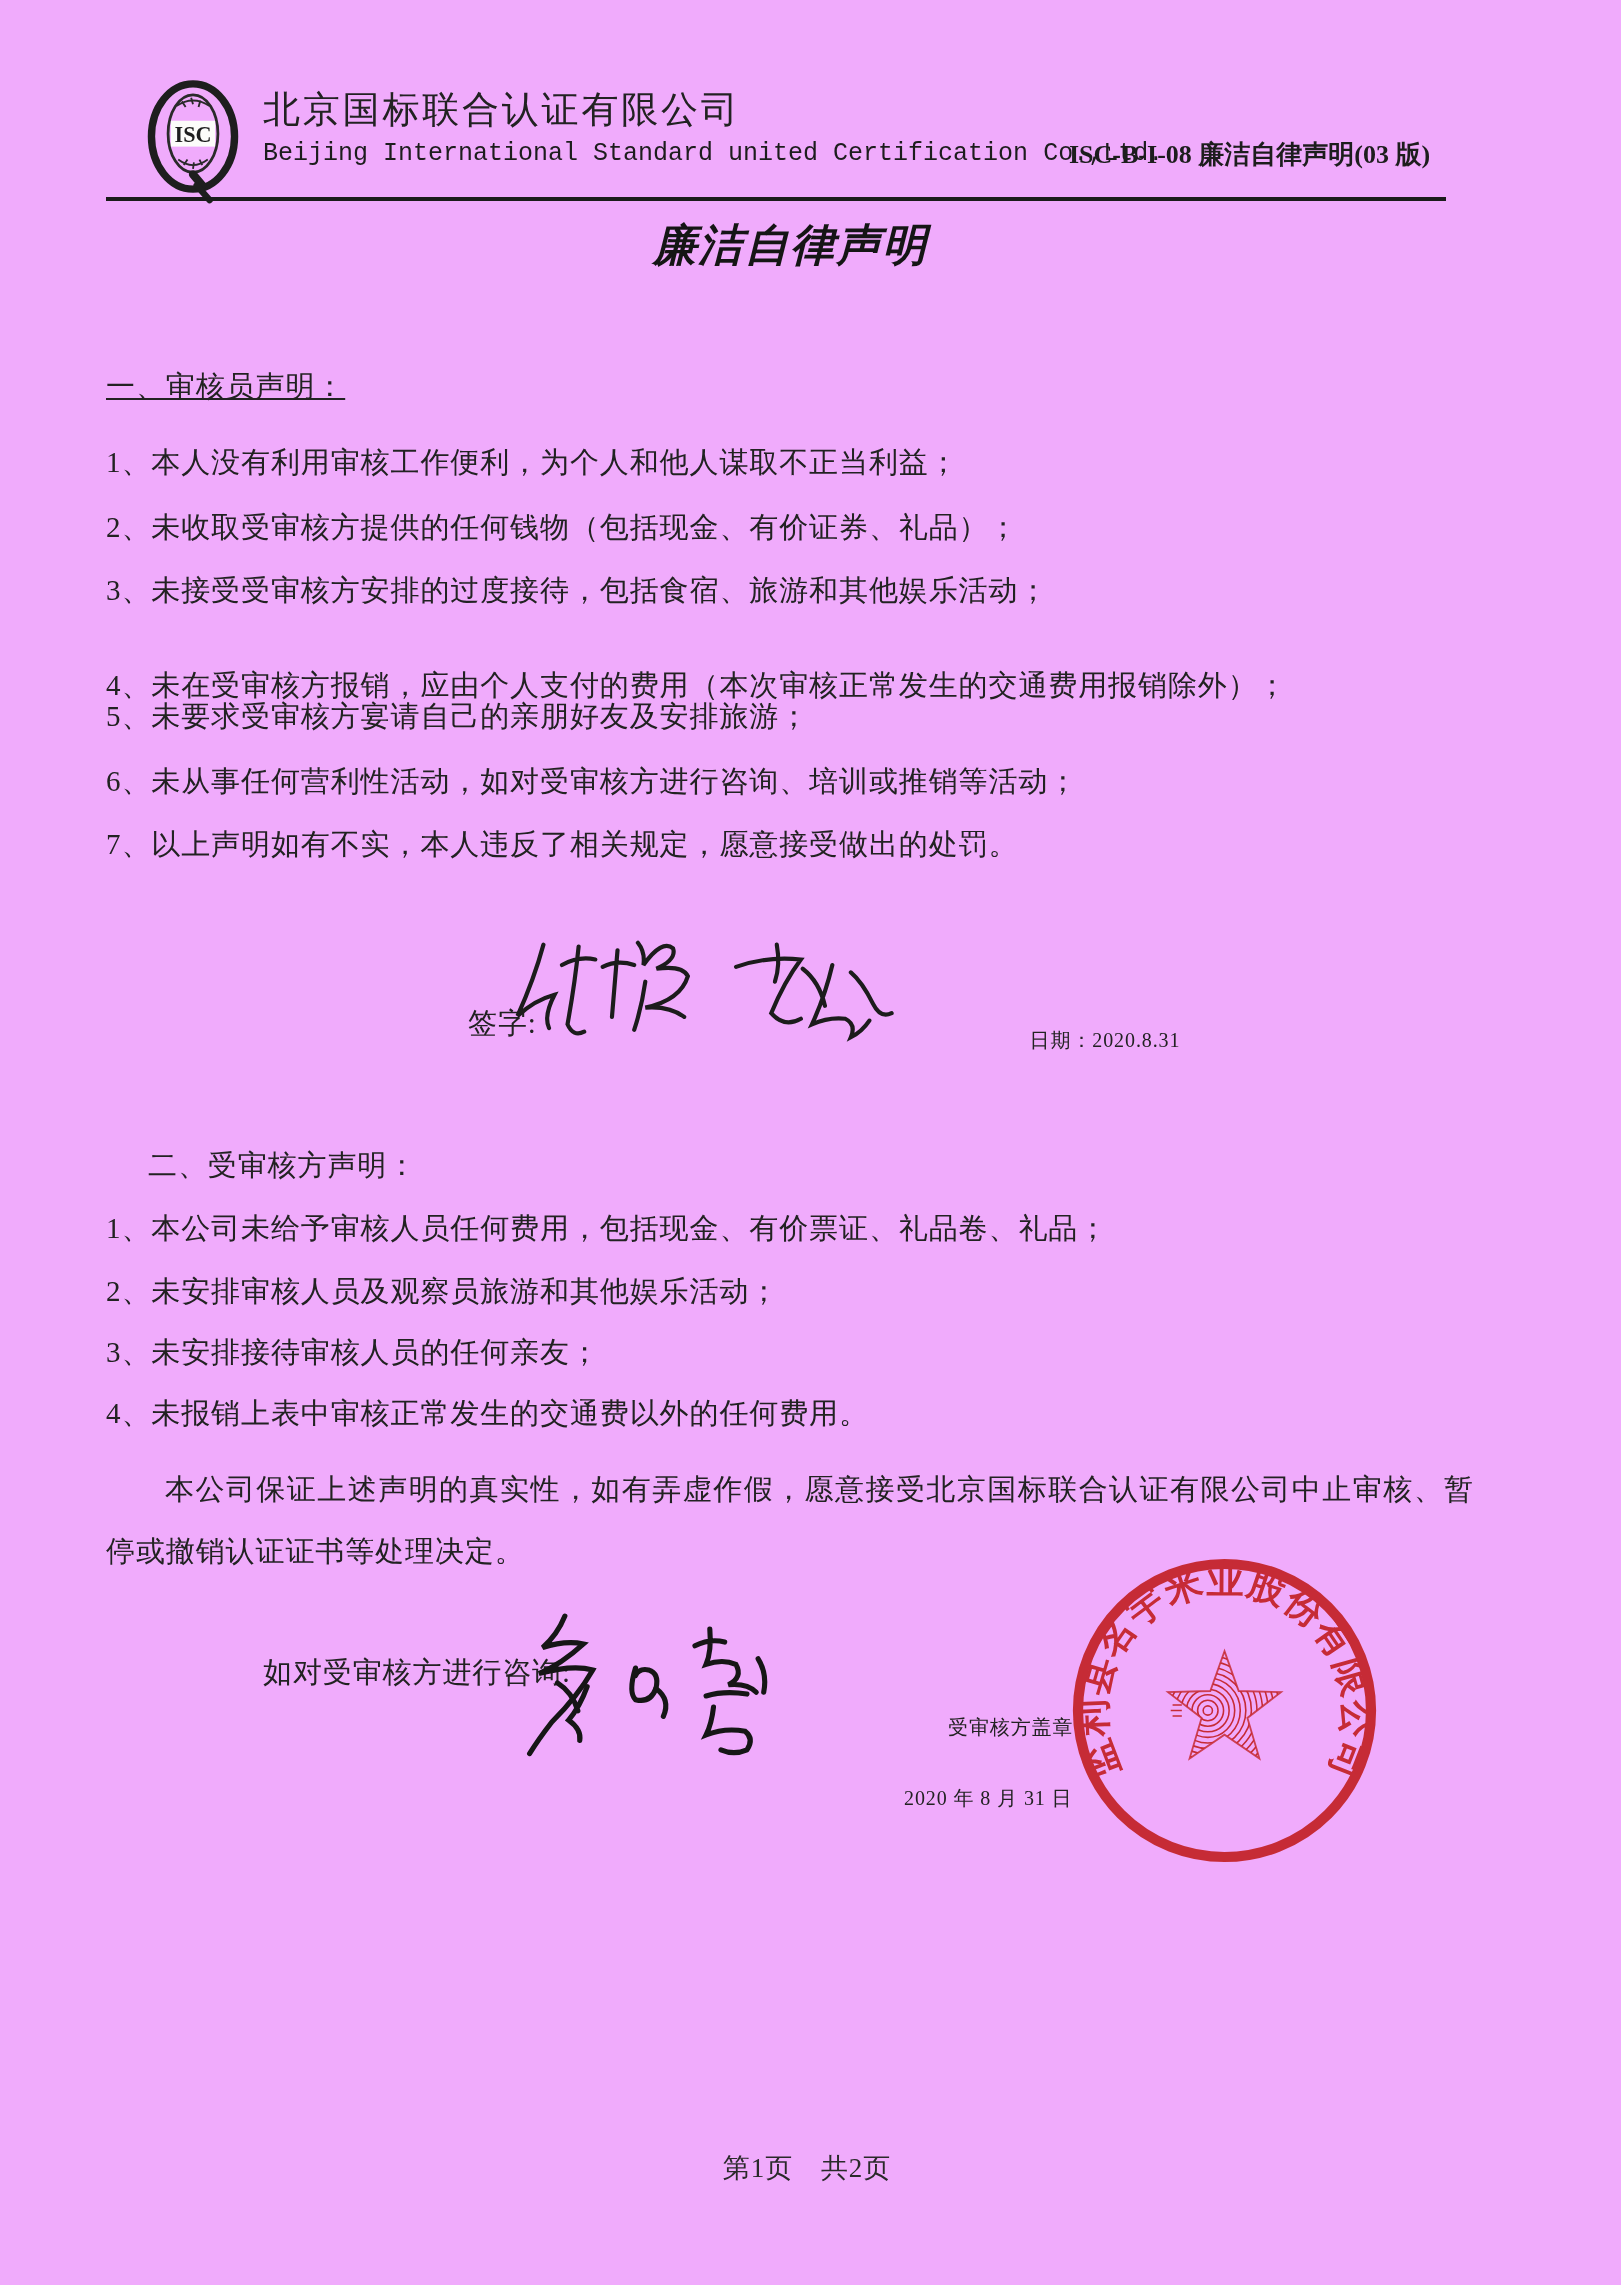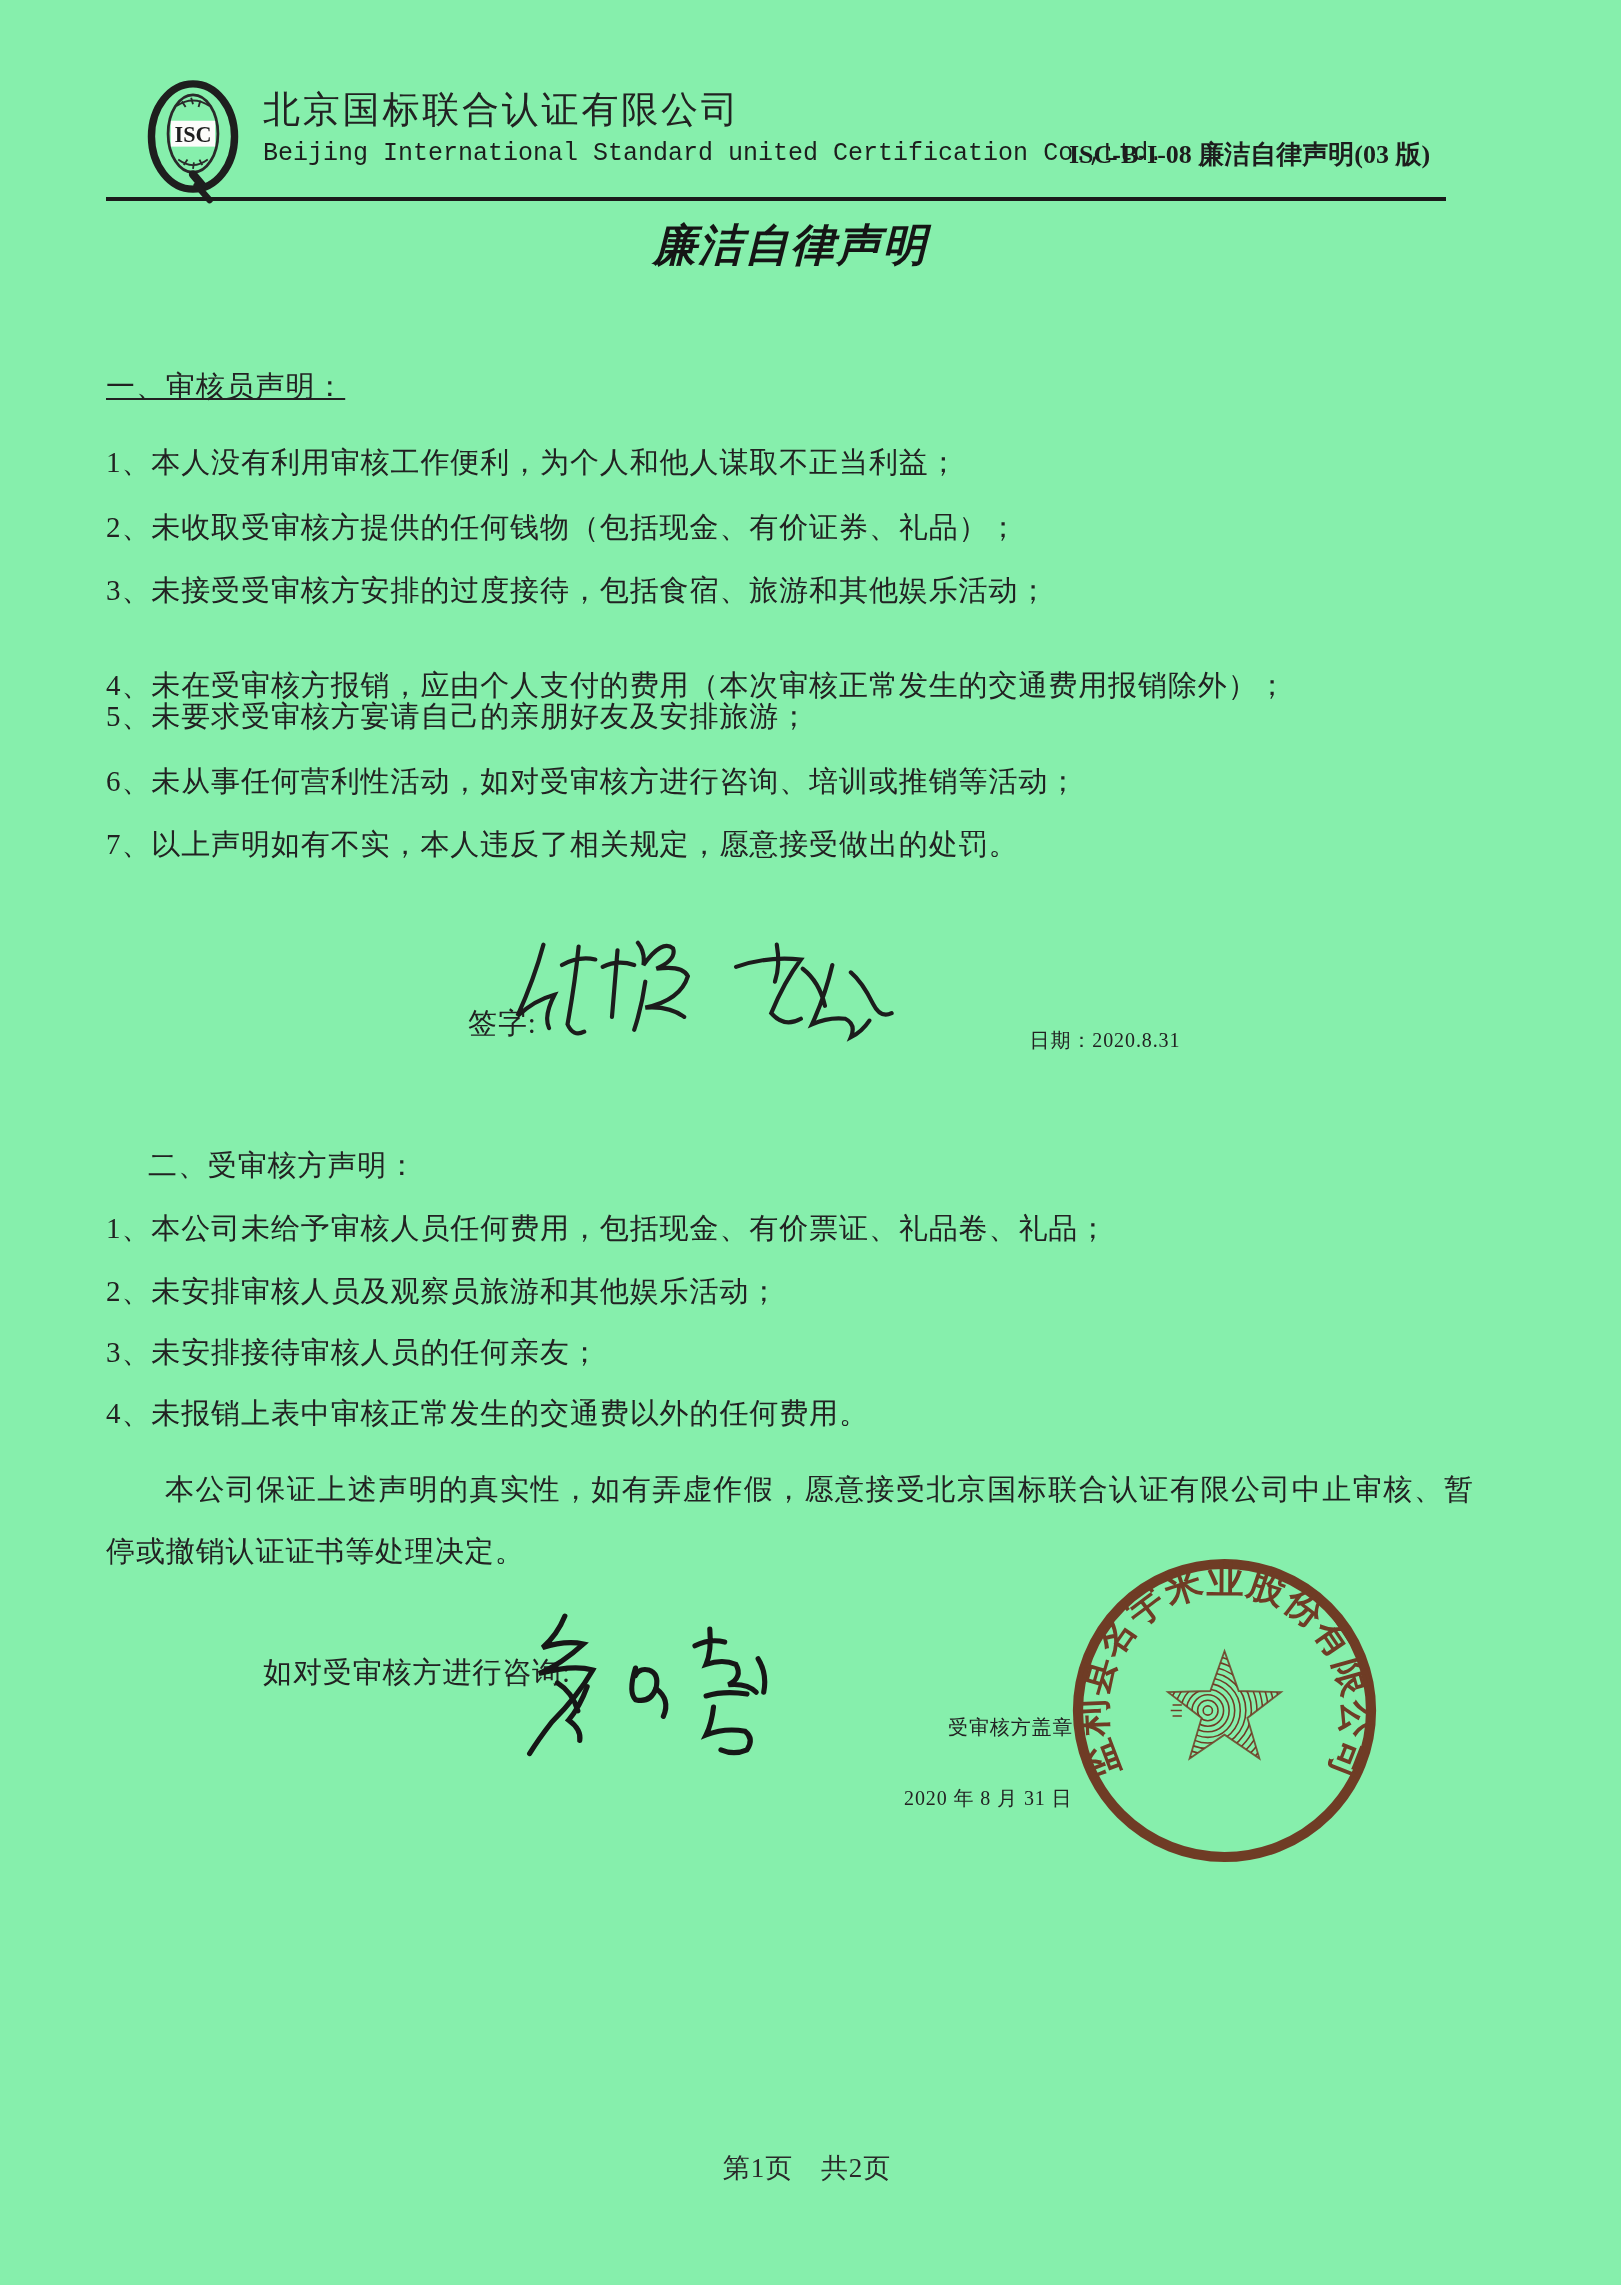--- a/index.html
+++ b/index.html
@@ -1,20 +1,20 @@
 <!DOCTYPE html>
 <html style="font-size:15px"><head>
 <meta charset="utf-8">
 <style>
   html,body{margin:0;padding:0;background:#e8e8e6;}
   #page{
     position:relative;
     width:1621px;height:2286px;
     margin:0 auto;
-    background:#86efac;
+    background:#f0abfc;
     overflow:hidden;
     font-family:"Liberation Serif","DejaVu Serif",serif;
     color:#1e1e1e;
   }
   .abs{position:absolute;}
   
   .company-cn{
     left:263px;top:85px;
     font-family:"Liberation Sans","DejaVu Sans",sans-serif;
     font-size:37px;letter-spacing:2.8px;color:#222;font-weight:500;

